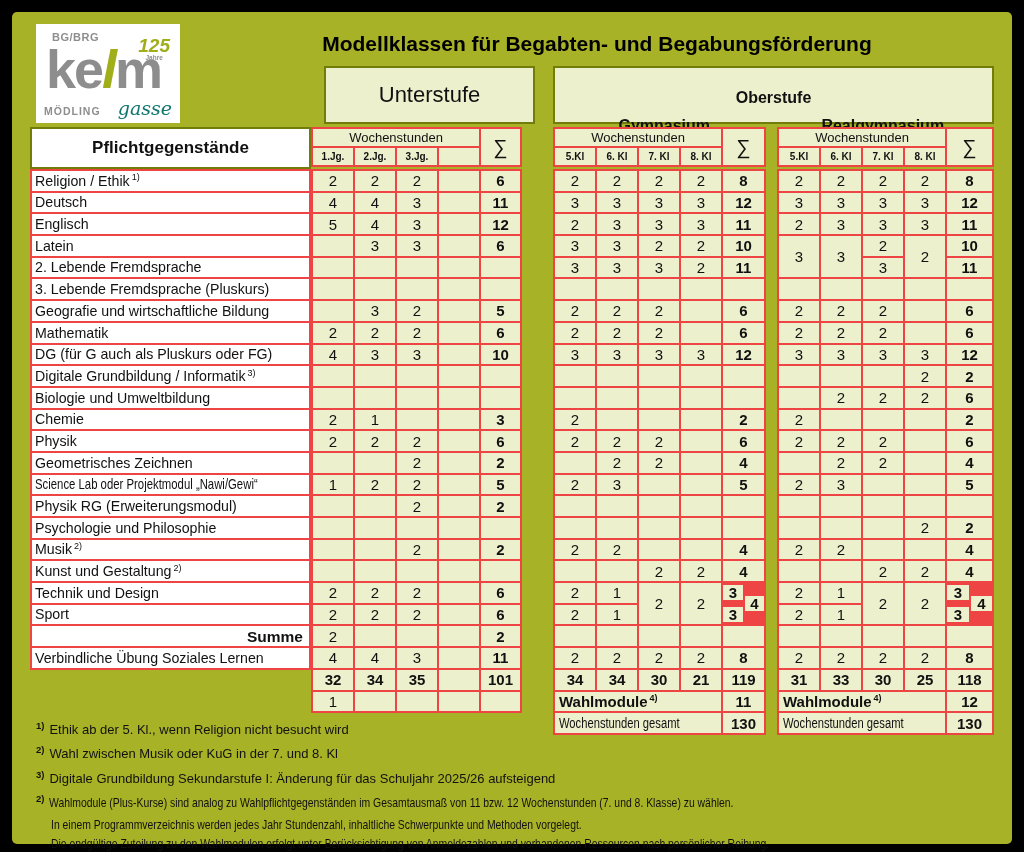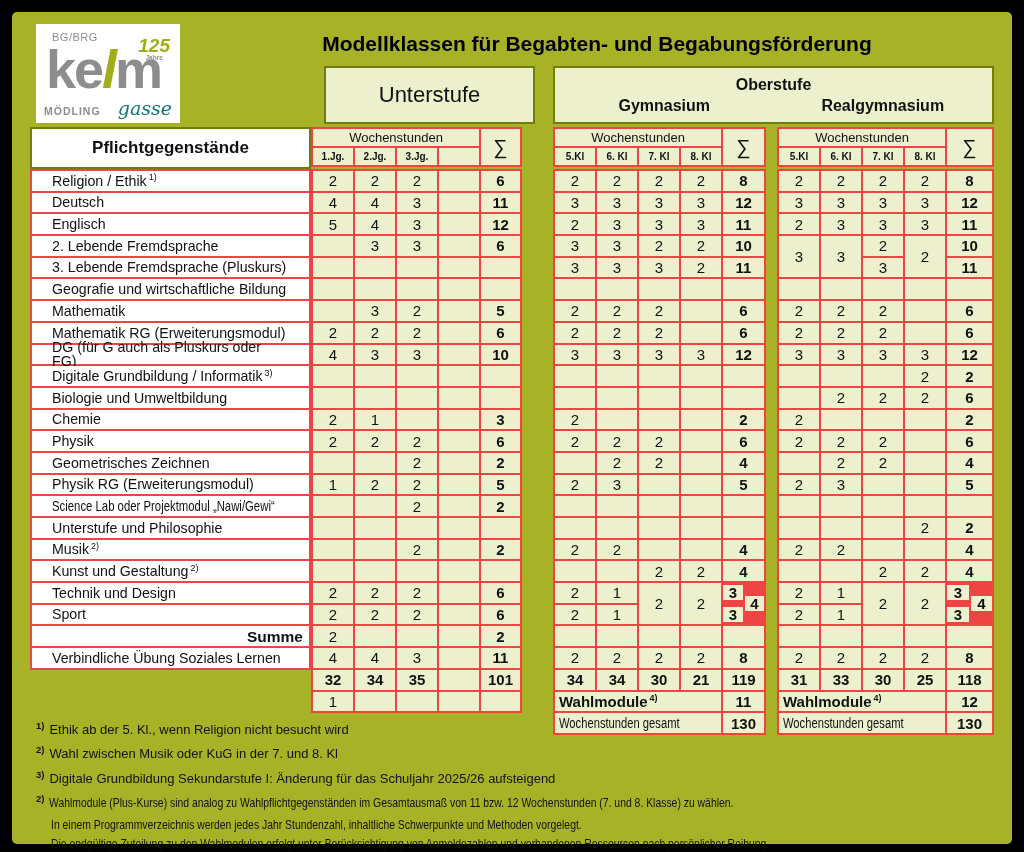--- a/index.html
+++ b/index.html
@@ -2,51 +2,51 @@
 <html><head>
 <meta charset="utf-8">
 <style>
   html,body{margin:0;padding:0;}
   body{width:1024px;height:852px;background:#000;position:relative;overflow:hidden;
        font-family:"Liberation Sans",sans-serif;color:#111;}
   #canvas{position:absolute;left:12px;top:12px;right:12px;bottom:8px;background:#a8b226;border-radius:5px;}
 
   
   #logo{position:absolute;left:24px;top:12px;width:144px;height:99px;background:#fff;}
-  #logo .bgbrg{position:absolute;left:16px;top:7px;font-size:11px;font-weight:400;color:#8d8d8d;letter-spacing:.5px;}
+  #logo .bgbrg{position:absolute;left:16px;top:7px;font-size:11px;font-weight:700;color:#8d8d8d;letter-spacing:.5px;}
   #logo .years{position:absolute;right:10px;top:12px;color:#9fae19;font-size:19px;font-weight:700;font-style:italic;line-height:1;}
   #logo .years small{display:block;font-size:6.5px;color:#8d8d8d;text-align:center;font-style:normal;}
   #logo .brand{position:absolute;left:10px;top:18px;font-size:54px;font-weight:700;color:#8d8d8d;line-height:1;letter-spacing:-2px;}
   #logo .brand .mid{color:#9fae19;font-style:italic;}
   #logo .city{position:absolute;left:8px;bottom:6px;font-size:10.5px;font-weight:700;color:#8d8d8d;letter-spacing:1px;}
   #logo .street{position:absolute;right:8px;bottom:4px;font-size:19px;color:#0f766e;font-style:italic;font-family:"DejaVu Serif",serif;}
 
   #title{position:absolute;left:190px;right:20px;top:20px;text-align:center;
          font-size:21px;font-weight:700;color:#000;}
 
   .box{position:absolute;background:#edf0cc;border:2px solid #727c08;box-sizing:border-box;}
   #box-unterstufe{left:312px;top:54px;width:211px;height:58px;display:flex;align-items:center;justify-content:center;
                   font-size:22px;font-weight:400;}
   #box-oberstufe{left:541px;top:54px;width:441px;height:58px;}
-  #box-oberstufe .ob{font-size:16px;font-weight:700;text-align:center;margin-top:8px;}
-  #box-oberstufe .row2{display:flex;margin-top:3px;}
+  #box-oberstufe .ob{font-size:16px;font-weight:700;text-align:center;margin-top:21px;}
+  #box-oberstufe .row2{display:flex;margin-top:10px;}
   #box-oberstufe .row2 div{width:50%;text-align:center;font-size:16px;font-weight:700;}
   #box-pflicht{left:18px;top:115px;width:281px;height:42px;background:#fff;display:flex;align-items:center;justify-content:center;
                font-size:17px;font-weight:700;}
 
   .grid{position:absolute;display:grid;gap:2px;padding:2px;background:#ef4444;}
   .cell{background:#edf0cc;display:flex;align-items:center;justify-content:center;
         font-size:15px;line-height:1;color:#111;}
   .cell.b{font-weight:700;}
   .subhead{grid-template-rows:17px 17px;}
   .subhead .wh{grid-column:span 4;font-size:13px;}
   .subhead .sig{grid-row:span 2;font-size:20px;}
   .subhead .cl{font-size:10px;font-weight:700;}
 
-  .leftgrid .cell{background:#fff;justify-content:flex-start;padding:0 20px;font-size:14.2px;}
+  .leftgrid .cell{background:#fff;justify-content:flex-start;padding:0 3px;font-size:14.2px;}
   .leftgrid .cell sup{font-size:9px;margin-left:2px;transform:translateY(-3px);}
   .leftgrid .cell.sum{justify-content:flex-end;font-weight:700;font-size:15.5px;padding-right:6px;}
   .narrowtxt{transform:scaleX(.8);transform-origin:left center;white-space:nowrap;}
 
   .split{background:transparent;padding:0;display:grid;grid-template-columns:1.05fr 1fr;grid-template-rows:1fr 1fr;gap:2px;}
   .split>div{background:#edf0cc;display:flex;align-items:center;justify-content:center;font-weight:700;font-size:15px;}
   .split .c{grid-column:2;grid-row:1/span 2;}
   .lblcell{grid-column:span 4;justify-content:flex-start !important;padding-left:4px;}
   .lblcell sup{font-size:9px;margin-left:2px;transform:translateY(-3px);}
 
@@ -114,33 +114,33 @@
         <span>Religion / Ethik</span>
         <sup>1)</sup>
       </div>
       <div class="cell ">
         <span>Deutsch</span>
       </div>
       <div class="cell ">
         <span>Englisch</span>
       </div>
       <div class="cell ">
+        <span>Latein</span>
+      </div>
+      <div class="cell ">
         <span>2. Lebende Fremdsprache</span>
       </div>
       <div class="cell ">
         <span>3. Lebende Fremdsprache (Pluskurs)</span>
       </div>
       <div class="cell ">
         <span>Geografie und wirtschaftliche Bildung</span>
       </div>
       <div class="cell ">
         <span>Mathematik</span>
-      </div>
-      <div class="cell ">
-        <span>Mathematik RG (Erweiterungsmodul)</span>
       </div>
       <div class="cell ">
         <span>DG (für G auch als Pluskurs oder FG)</span>
       </div>
       <div class="cell ">
         <span>Digitale Grundbildung / Informatik</span>
         <sup>3)</sup>
       </div>
       <div class="cell ">
         <span>Biologie und Umweltbildung</span>
@@ -148,27 +148,27 @@
       <div class="cell ">
         <span>Chemie</span>
       </div>
       <div class="cell ">
         <span>Physik</span>
       </div>
       <div class="cell ">
         <span>Geometrisches Zeichnen</span>
       </div>
       <div class="cell ">
+        <span class="narrowtxt">Science Lab oder Projektmodul „Nawi/Gewi“</span>
+      </div>
+      <div class="cell ">
         <span>Physik RG (Erweiterungsmodul)</span>
       </div>
       <div class="cell ">
-        <span class="narrowtxt">Science Lab oder Projektmodul „Nawi/Gewi“</span>
-      </div>
-      <div class="cell ">
-        <span>Unterstufe und Philosophie</span>
+        <span>Psychologie und Philosophie</span>
       </div>
       <div class="cell ">
         <span>Musik</span>
         <sup>2)</sup>
       </div>
       <div class="cell ">
         <span>Kunst und Gestaltung</span>
         <sup>2)</sup>
       </div>
       <div class="cell ">

